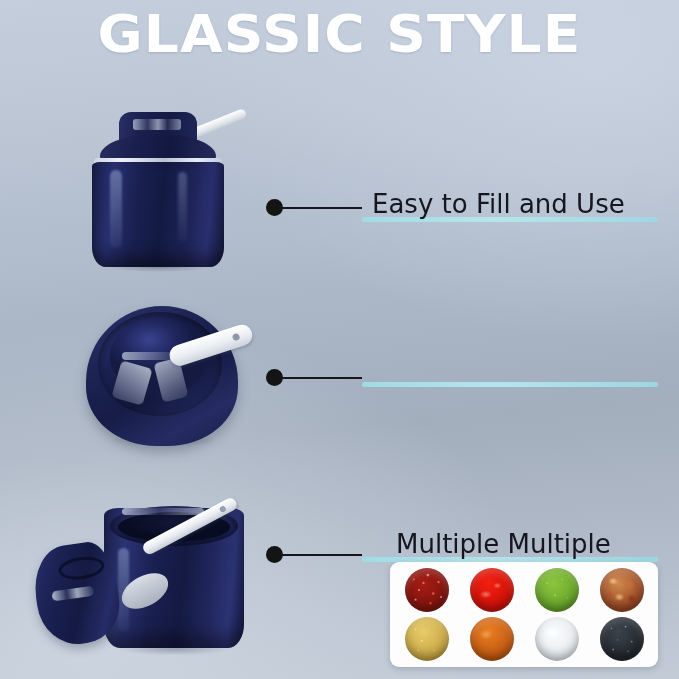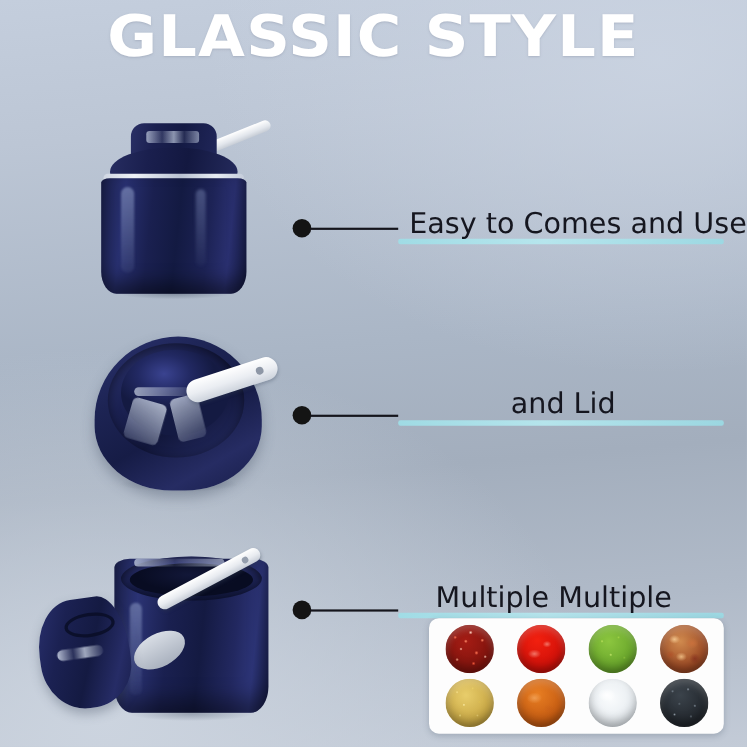--- a/index.html
+++ b/index.html
@@ -331,29 +331,28 @@
     <div class="potg"></div>
     <div class="bowl3"></div>
     <div class="spoon3"></div>
     <div class="lid3"></div>
   </div>
 
   <div class="callout">
     <div class="dot" style="left:266px;top:199px;"></div>
     <div class="leader" style="left:282px;top:207px;width:80px;"></div>
     <div class="uline" style="left:362px;top:217px;width:296px;"></div>
-    <div class="ctext" style="left:372px;top:190px;">Easy to Comes and Use</div>
+    <div class="ctext" style="left:372px;top:190px;">Easy to Fill and Use</div>
   </div>
 
   <div class="callout">
     <div class="dot" style="left:266px;top:369px;"></div>
     <div class="leader" style="left:282px;top:377px;width:80px;"></div>
     <div class="uline" style="left:362px;top:382px;width:296px;"></div>
     <div class="ctext two" style="left:362px;top:353px;width:300px;text-align:center;">
-      <div>and Lid</div>
     </div>
   </div>
 
   <div class="callout">
     <div class="dot" style="left:266px;top:546px;"></div>
     <div class="leader" style="left:282px;top:554px;width:80px;"></div>
     <div class="uline" style="left:362px;top:557px;width:296px;"></div>
     <div class="ctext" style="left:396px;top:530px;">Multiple Multiple</div>
   </div>
 

